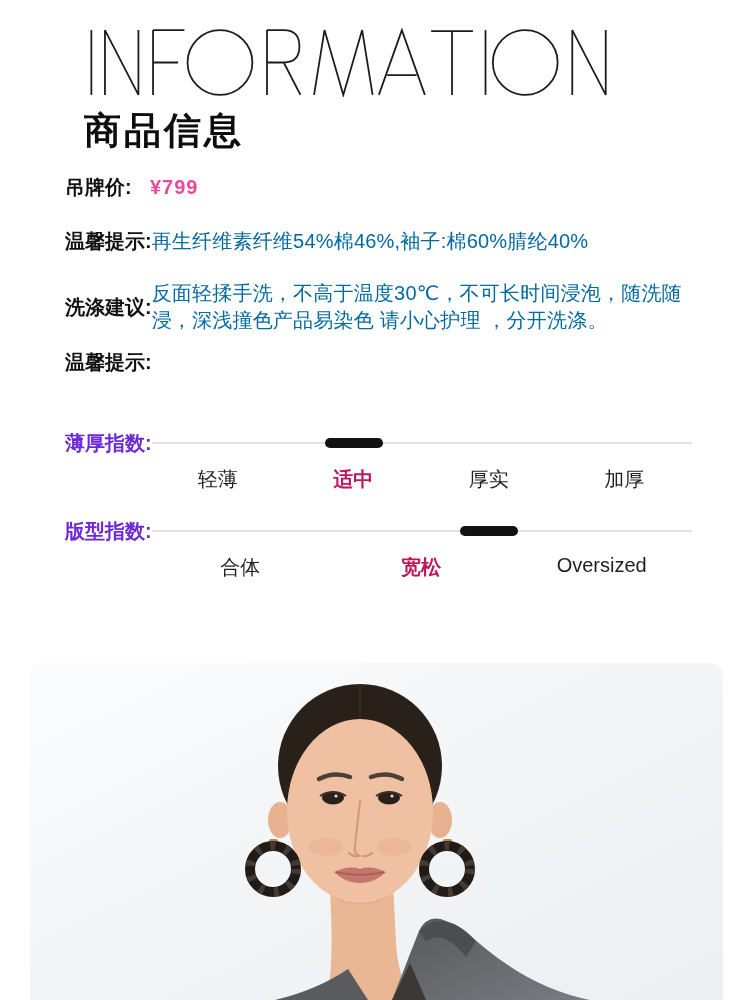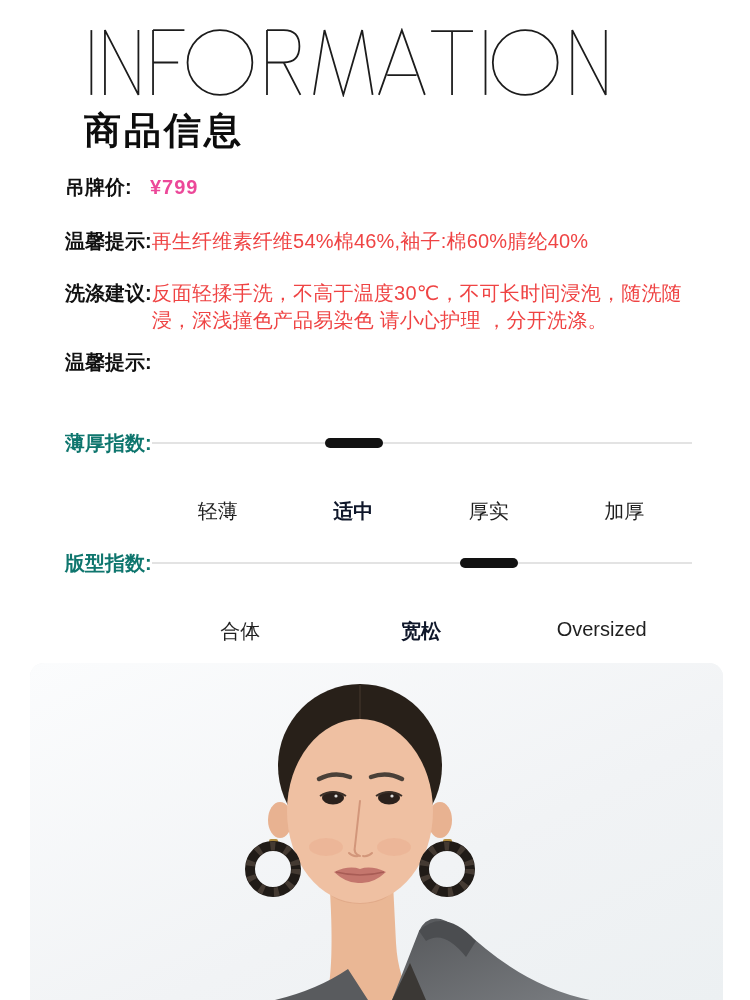--- a/index.html
+++ b/index.html
@@ -10,36 +10,36 @@
   
   .headline{position:absolute;left:86px;top:28px;}
   .sr{position:absolute;width:1px;height:1px;overflow:hidden;clip:rect(0 0 0 0);white-space:nowrap;}
   .title-zh{position:absolute;left:84px;top:106px;font-size:37px;font-weight:700;
             letter-spacing:3px;color:#0d0d0d;}
 
   
   .rows{position:absolute;left:65px;top:174px;width:627px;}
   .info-row{display:flex;align-items:flex-start;font-size:20px;line-height:27px;margin-bottom:25px;}
   .info-row:nth-child(1){margin-bottom:27px;}
-  .info-row:nth-child(3){margin-bottom:15px;}
+  .info-row:nth-child(3){margin-bottom:15px;align-items:center;}
   .info-label{flex:0 0 85px;font-weight:700;color:#111;white-space:nowrap;}
-  .info-value{flex:1;color:#ef4444;letter-spacing:.2px;}
+  .info-value{flex:1;color:#0369a1;letter-spacing:.2px;}
   .info-value.strong{color:#ec4899;font-weight:700;letter-spacing:1px;}
 
   
   .sliders{position:absolute;left:65px;top:429px;width:627px;}
   .slider{margin-bottom:24px;}
   .slider-head{display:flex;align-items:center;height:28px;}
-  .slider-label{flex:0 0 85px;font-size:20px;font-weight:700;color:#0f766e;white-space:nowrap;}
+  .slider-label{flex:0 0 85px;font-size:20px;font-weight:700;color:#6d28d9;white-space:nowrap;}
   .slider-track{position:relative;flex:1;height:10px;}
   .slider-line{position:absolute;left:0;right:0;top:4px;height:2px;background:#e3e3e3;}
   .slider-bar{position:absolute;top:0;width:58px;height:10px;border-radius:6px;background:#121212;}
   .slider-options{display:flex;margin-left:85px;margin-top:9px;}
-  .slider-opt{flex:1 1 25%;text-align:center;font-size:20px;color:#1f1f1f;font-weight:400;margin-top:32px;}
-  .slider-opt.active{font-weight:700;color:#0f172a;}
+  .slider-opt{flex:1 1 25%;text-align:center;font-size:20px;color:#1f1f1f;font-weight:400;}
+  .slider-opt.active{font-weight:700;color:#be185d;}
 
   
   .photo{position:absolute;left:30px;top:663px;width:693px;height:337px;
          border-radius:14px 14px 0 0;overflow:hidden;background:#f2f4f5;}
   .photo svg{display:block;width:100%;height:100%;}
 </style>
 </head>
 <body>
 
 <div class="page">

